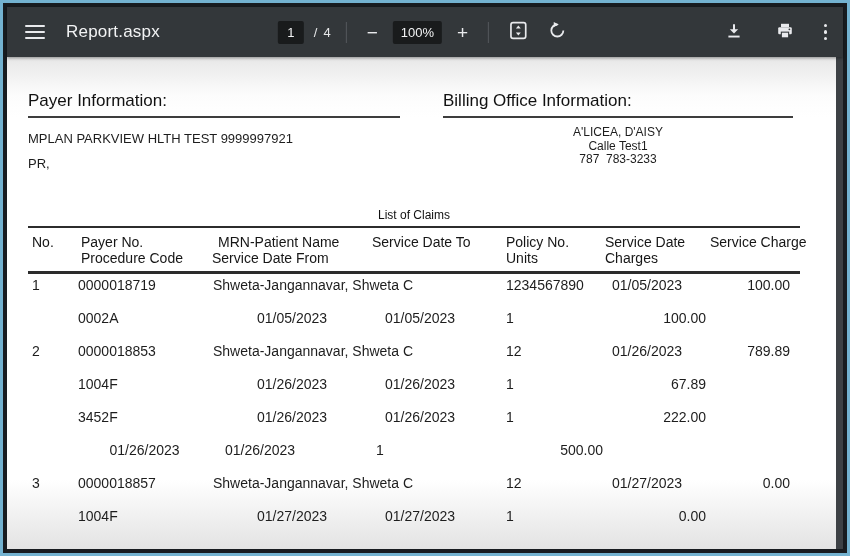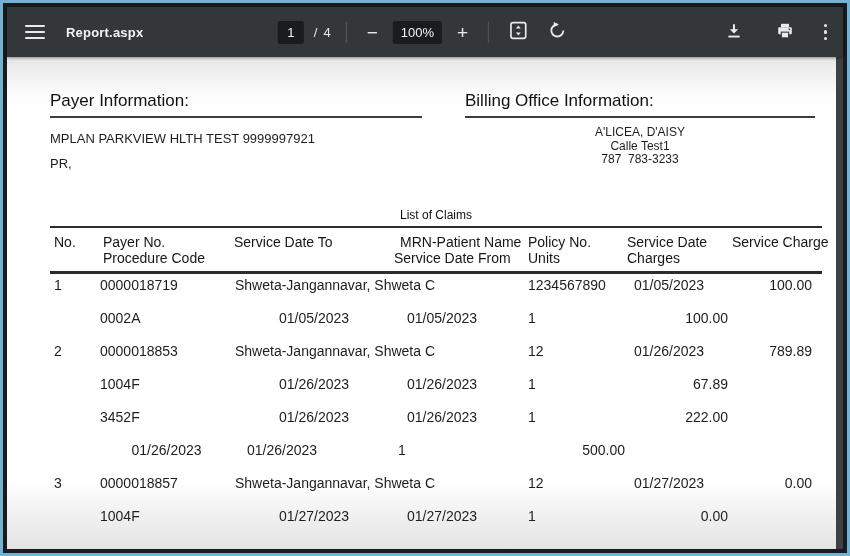--- a/index.html
+++ b/index.html
@@ -8,41 +8,41 @@
 
   .screen { width:850px; height:556px; background:#73b2d0; padding:3px; }
   .inner  { width:100%; height:100%; background:#181c20; padding:4px; display:flex; flex-direction:column; }
 
   
   .toolbar { flex:0 0 50px; background:#33373a; display:flex; align-items:center; position:relative;
              box-shadow:0 1px 3px rgba(0,0,0,.4); z-index:2; }
   .tb-left { display:flex; align-items:center; gap:21px; margin-left:18px; }
   .hamburger { width:20px; height:14px; display:flex; flex-direction:column; justify-content:space-between; cursor:pointer; }
   .hamburger span { display:block; height:2px; background:#e9eaed; border-radius:1px; }
-  .tb-title { color:#f2f3f4; font-size:13px; font-weight:700; letter-spacing:.2px; }
+  .tb-title { color:#f2f3f4; font-size:17px; font-weight:400; letter-spacing:.2px; }
 
   .tb-center { position:absolute; left:50%; top:0; height:100%; transform:translateX(-50%);
                display:flex; align-items:center; gap:10px; }
   .tb-box { background:#191b1c; color:#f2f3f4; font-size:13px; padding:4px 8px; border-radius:2px;
             min-width:26px; text-align:center; }
   .tb-pagecount { color:#e6e7e8; font-size:13px; display:flex; gap:6px; }
   .tb-sep { width:1px; height:21px; background:#55595d; margin:0 5px; }
   .tb-btn { background:none; border:none; color:#e9eaed; font-size:19px; line-height:1; cursor:pointer;
             padding:2px 5px; display:flex; align-items:center; }
   .tb-right { margin-left:auto; margin-right:14px; display:flex; align-items:center; gap:23px; }
   .dots { display:flex; flex-direction:column; gap:3px; padding:2px; cursor:pointer; }
   .dots i { width:3.5px; height:3.5px; border-radius:50%; background:#e9eaed; }
 
   
   .page-wrap { flex:1; display:flex; overflow:hidden; background:#fff; }
   .page { flex:1; overflow:hidden; color:#1d1d1d; position:relative;
           background:linear-gradient(180deg,#e7e7e7 0px,#fcfcfc 38px,#ffffff 60px,#ffffff 86%,#e3e3e3 100%); }
   .scrollbar { flex:0 0 7px; background:#3d4145; }
 
-  .doc { padding-top:34px;margin-left:22px; }
+  .doc { padding-top:34px; }
   .info-row { display:flex; }
   .info-col-payer   { margin-left:21px; width:372px; }
   .info-col-billing { margin-left:43px; width:350px; }
   .doc-heading { font-size:17px; font-weight:400; color:#111; padding-bottom:5px;
                  border-bottom:2px solid #3d3d3d; line-height:20px; }
   .info-lines { margin-top:8px; }
   .payer-line   { font-size:13px; line-height:25px; white-space:pre; }
   .billing-line { font-size:12px; line-height:13.5px; white-space:pre;text-align:center; }
 
   .claims-title { text-align:center; font-size:12px; color:#111; margin-top:32px; margin-bottom:4px;
@@ -172,27 +172,27 @@
           <div class="claims-table">
             <div class="thead grid7">
               <div class="hcell h-c1">
                 <div class="l1">No.</div>
                   <div class="l2"></div>
               </div>
               <div class="hcell h-c2">
                 <div class="l1">Payer No.</div>
                   <div class="l2">Procedure Code</div>
               </div>
+              <div class="hcell h-c3">
+                <div class="l1">MRN-Patient Name</div>
+                  <div class="l2">Service Date From</div>
+              </div>
               <div class="hcell h-c4">
                 <div class="l1"></div>
                   <div class="l2">Service Date To</div>
-              </div>
-              <div class="hcell h-c3">
-                <div class="l1">MRN-Patient Name</div>
-                  <div class="l2">Service Date From</div>
               </div>
               <div class="hcell h-c5">
                 <div class="l1">Policy No.</div>
                   <div class="l2">Units</div>
               </div>
               <div class="hcell h-c6">
                 <div class="l1">Service Date</div>
                   <div class="l2">Charges</div>
               </div>
               <div class="hcell h-c7">

